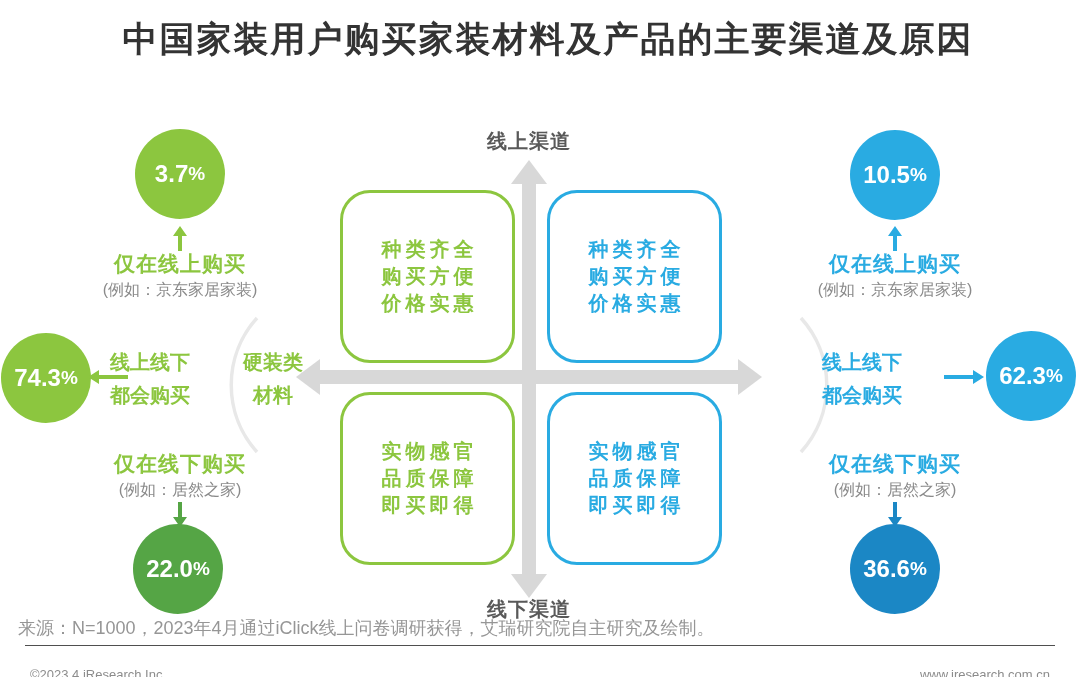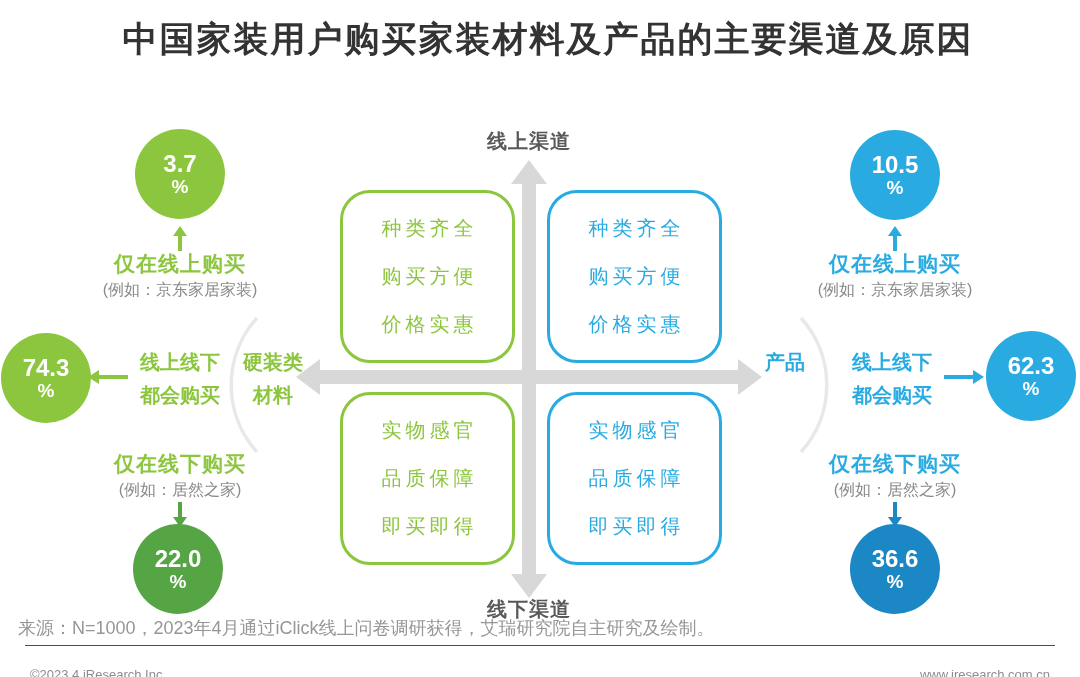--- a/index.html
+++ b/index.html
@@ -8,37 +8,37 @@
   .abs{position:absolute;}
   .title{left:0;right:0;top:16px;text-align:center;font-size:35px;font-weight:bold;
          letter-spacing:2px;color:var(--title_text);margin-left:16px;}
   .axes-svg{left:0;top:0;pointer-events:none;}
   .axis-shape{fill:var(--axis_gray);}
   .arc{stroke:var(--arc_gray);stroke-width:3.5px;fill:none;}
   .axis-label{width:220px;text-align:center;font-size:20px;font-weight:bold;
               color:var(--axis_label);letter-spacing:1px;}
   .box{width:169px;height:167px;border:3px solid;border-radius:30px;background:#fff;
        display:flex;flex-direction:column;align-items:center;justify-content:center;
-       gap:21px;font-size:20px;font-weight:normal;letter-spacing:4px;text-indent:4px;}
+       font-size:20px;font-weight:bold;letter-spacing:4px;text-indent:4px;}
   .box.green{border-color:var(--green);color:var(--green);}
   .box.blue{border-color:var(--blue);color:var(--blue);}
   .circle{width:90px;height:90px;border-radius:50%;color:#fff;font-weight:bold;
-          display:flex;flex-direction:column;align-items:center;justify-content:center;text-align:right;}
+          display:flex;flex-direction:row;align-items:center;justify-content:center;text-align:right;}
   .circle .val{font-size:24px;line-height:26px;}
   .circle .unit{font-size:19px;line-height:20px;}
   .c-green{background:var(--green);}
   .c-green-dark{background:var(--green_dark);}
   .c-blue{background:var(--blue);}
   .c-blue-dark{background:var(--blue_dark);}
   .stat-label{width:200px;text-align:center;font-size:21px;font-weight:bold;letter-spacing:1px;}
   .stat-label.green,.side-label.green,.both-label.green{color:var(--green);}
   .stat-label.blue,.side-label.blue,.both-label.blue{color:var(--blue);}
   .example{width:240px;text-align:center;font-size:16px;color:var(--example_gray);}
   .side-label{width:120px;text-align:center;font-size:20px;font-weight:bold;line-height:33px;}
-  .both-label{width:140px;text-align:center;font-size:20px;font-weight:bold;line-height:33px;}
+  .both-label{width:140px;text-align:left;font-size:20px;font-weight:bold;line-height:33px;}
   .fill-green{fill:var(--green);}
   .fill-green-dark{fill:var(--green_dark);}
   .fill-blue{fill:var(--blue);}
   .fill-blue-dark{fill:var(--blue_dark);}
   .source{left:18px;top:616px;font-size:18px;color:var(--source_gray);}
   .footer-line{left:25px;right:25px;top:645px;border-top:1px solid var(--footer_line);height:0;}
   .footer-text{top:652px;font-size:13px;color:var(--footer_text);margin-top:15px;}
   .footer-text.l{left:30px;} .footer-text.r{right:30px;}
 </style>
 </head>
@@ -81,21 +81,20 @@
     <span>实物感官</span>
     <span>品质保障</span>
     <span>即买即得</span>
   </div>
 
   <div class="abs side-label green" style="left:213px;top:346px;">
     <div>硬装类</div>
     <div>材料</div>
   </div>
   <div class="abs side-label blue" style="left:725px;top:346px;">
-    <div>产品</div>
   </div>
 
   <div class="abs circle c-green" style="left:135px;top:129px;">
     <span class="val">3.7</span>
     <span class="unit">%</span>
   </div>
   <svg class="abs" style="left:171px;top:226px;" width="18" height="25" viewBox="0 0 18 25">
     <path class="fill-green" d="M9 0 L16 10 L11 10 L11 25 L7 25 L7 10 L2 10 Z"></path>
   </svg>
   <div class="abs stat-label green" style="left:80px;top:250px;">仅在线上购买</div>

